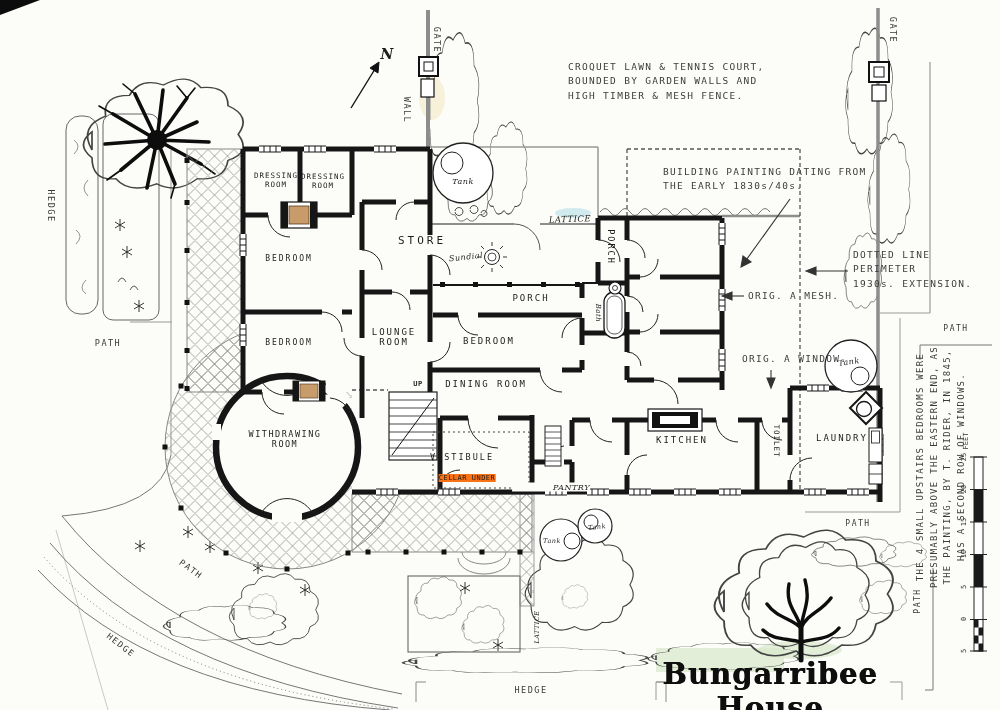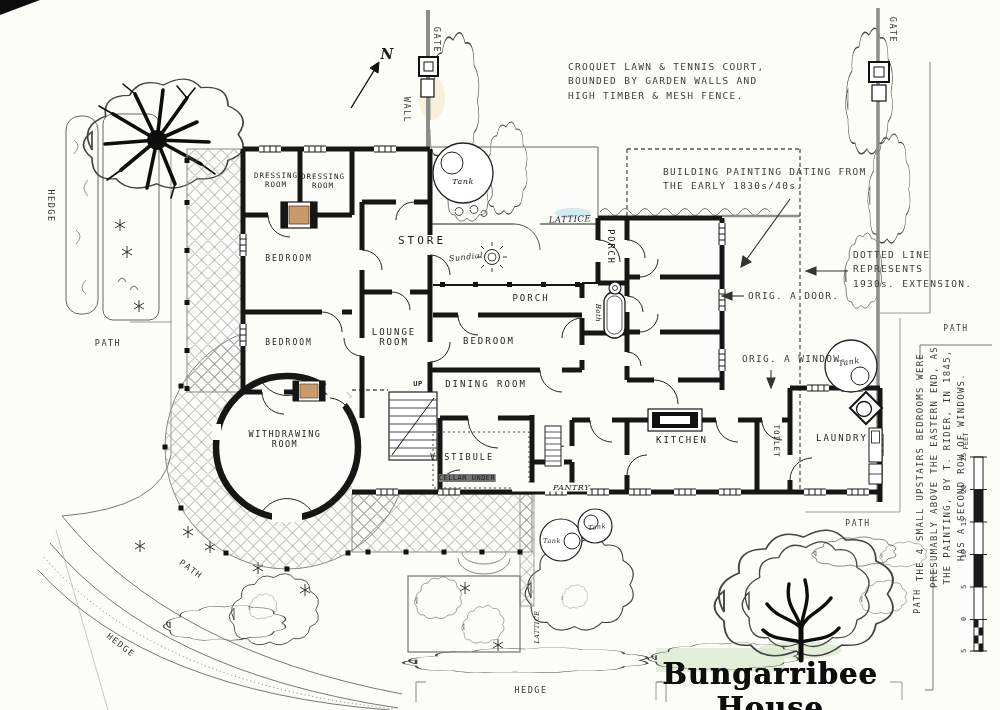--- a/index.html
+++ b/index.html
@@ -385,23 +385,23 @@
 </svg>
 
 
 <div class="lbl north" style="left:387px;top:54px;">N</div>
 
 <div class="tl ann" style="left:568px;top:60px;">CROQUET LAWN &amp; TENNIS COURT,
 BOUNDED BY GARDEN WALLS AND
 HIGH TIMBER &amp; MESH FENCE.</div>
 <div class="tl ann" style="left:663px;top:165px;">BUILDING PAINTING DATING FROM
 THE EARLY 1830s/40s.</div>
-<div class="tl ann" style="left:853px;top:248px;">DOTTED LINE REPRESENTS
+<div class="tl ann" style="left:853px;top:248px;">DOTTED LINE PERIMETER
 1930s. EXTENSION.</div>
-<div class="tl ann" style="left:748px;top:289px;">ORIG. A DOOR.</div>
+<div class="tl ann" style="left:748px;top:289px;">ORIG. A MESH.</div>
 <div class="tl ann" style="left:742px;top:352px;">ORIG. A WINDOW.</div>
 <div class="lbl ann rm90" style="left:941px;top:467px;width:262px;font-size:9px;">THE  4  SMALL UPSTAIRS BEDROOMS WERE
 PRESUMABLY ABOVE THE EASTERN END, AS
 THE PAINTING, BY T. RIDER, IN  1845,
 HAS A SECOND ROW OF WINDOWS.</div>
 
 <div class="lbl site r90" style="left:437px;top:40px;">GATE</div>
 <div class="lbl site r90" style="left:407px;top:110px;">WALL</div>
 <div class="lbl site r90" style="left:893px;top:30px;">GATE</div>
 <div class="lbl site r90" style="left:51px;top:206px;">HEDGE</div>
@@ -429,21 +429,21 @@
 <div class="lbl room" style="left:289px;top:342px;font-size:8px;">BEDROOM</div>
 <div class="lbl room" style="left:394px;top:337px;">LOUNGE
 ROOM</div>
 <div class="lbl room" style="left:489px;top:341px;">BEDROOM</div>
 <div class="lbl room" style="left:486px;top:384px;">DINING ROOM</div>
 <div class="lbl room" style="left:531px;top:298px;">PORCH</div>
 <div class="lbl room r90" style="left:611px;top:247px;font-size:8.5px;">PORCH</div>
 <div class="lbl room" style="left:285px;top:439px;font-size:8.5px;letter-spacing:1.5px;">WITHDRAWING
 ROOM</div>
 <div class="lbl room" style="left:462px;top:457px;font-size:8.5px;">VESTIBULE</div>
-<div class="lbl room" style="left:467px;top:478px;font-size:7px;letter-spacing:.5px;background:#737373;">CELLAR UNDER</div>
+<div class="lbl room" style="left:467px;top:478px;font-size:7px;letter-spacing:.5px;background:#f97316;">CELLAR UNDER</div>
 <div class="lbl cur" style="left:551px;top:487px;background:#fcfcf8;padding-left:41px;">PANTRY</div>
 <div class="lbl room" style="left:682px;top:440px;">KITCHEN</div>
 <div class="lbl room r90" style="left:776px;top:441px;font-size:7.5px;letter-spacing:1px;">TOILET</div>
 <div class="lbl room" style="left:839px;top:438px;padding-left:6px;">LAUNDRY</div>
 <div class="lbl room" style="left:412px;top:384px;font-size:7px;font-weight:bold;letter-spacing:.5px;background:#fcfcf8;padding-left:12px;">UP</div>
 <div class="lbl cur r90" style="left:598px;top:313px;font-size:7px;">Bath</div>
 
 <div class="lbl tick rm90" style="left:966px;top:441px;">FEET</div>
 <div class="lbl tick rm90" style="left:964px;top:457px;">25</div>
 <div class="lbl tick rm90" style="left:964px;top:489px;">20</div>

